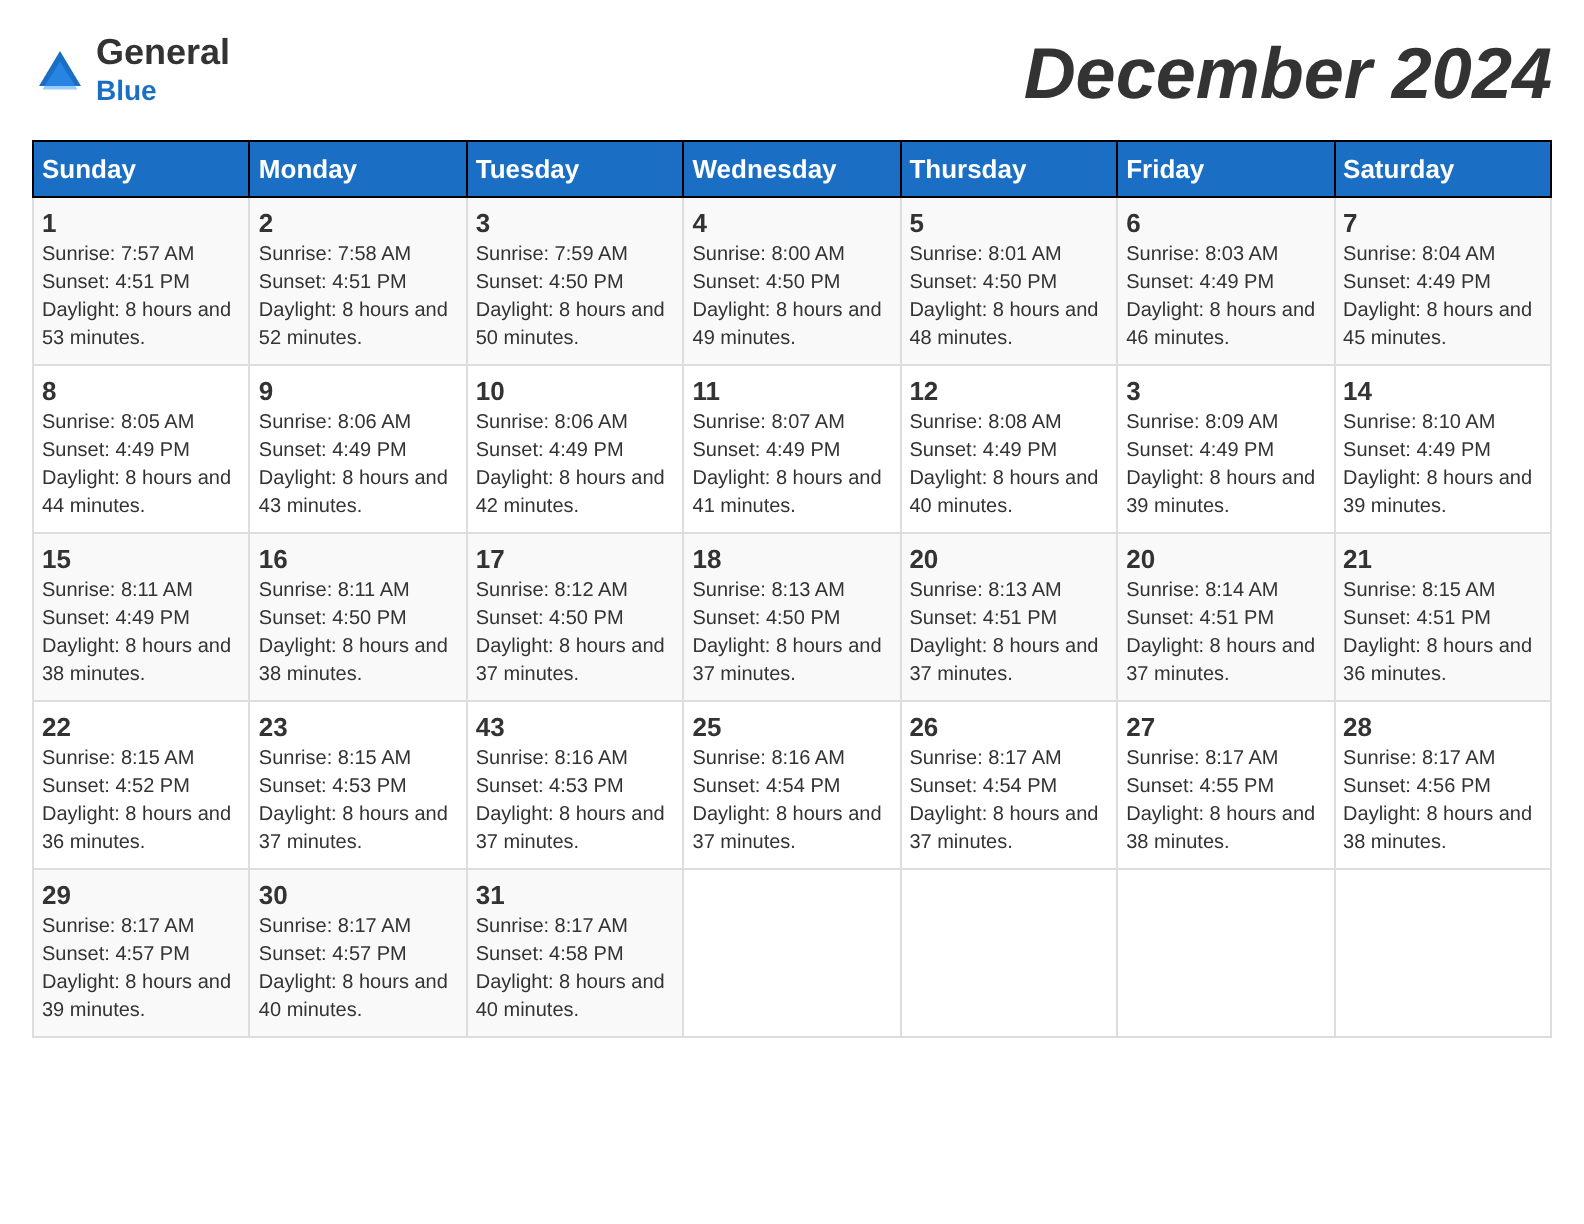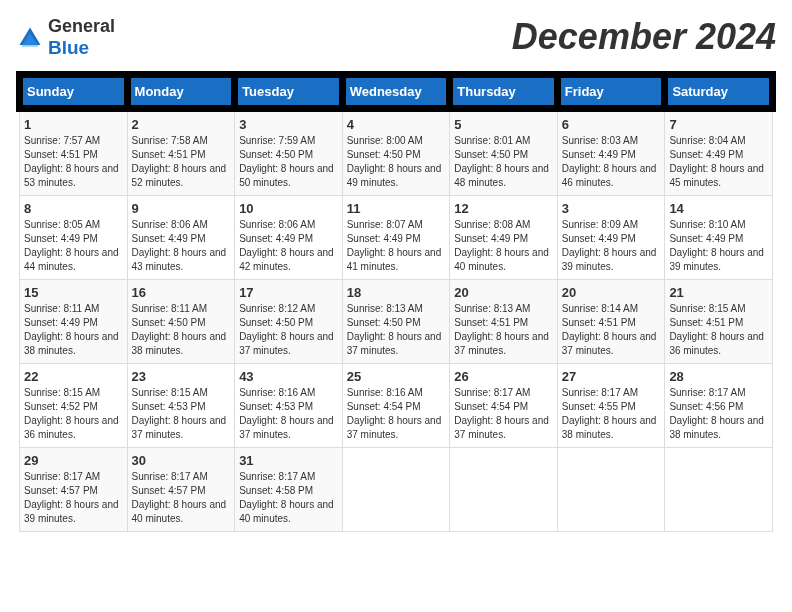--- a/index.html
+++ b/index.html
@@ -20,21 +20,21 @@
       display: flex;
       align-items: center;
       gap: 4px;
     }
     .logo-text-general {
       font-size: 18px;
       font-weight: bold;
       color: #333;
     }
     .logo-text-blue {
-      font-size: 19px;
+      font-size: 14px;
       font-weight: bold;
       color: #1a6fc4;
     }
     .logo-icon {
       width: 28px;
       height: 28px;
     }
     .title-area {
       text-align: right;
     }
@@ -53,21 +53,21 @@
       border-collapse: collapse;
       table-layout: fixed;
     }
     th {
       background-color: #1a6fc4;
       color: #fff;
       padding: 6px 4px;
       font-size: 13px;
       font-weight: bold;
       text-align: left;
-      border: 7px solid #000000;
+      border: 1px solid #000000;
     }
     td {
       vertical-align: top;
       padding: 5px 4px;
       border: 1px solid #ddd;
       font-size: 10.5px;
       color: #333;
       background: #fff;
       height: 80px;
     }

